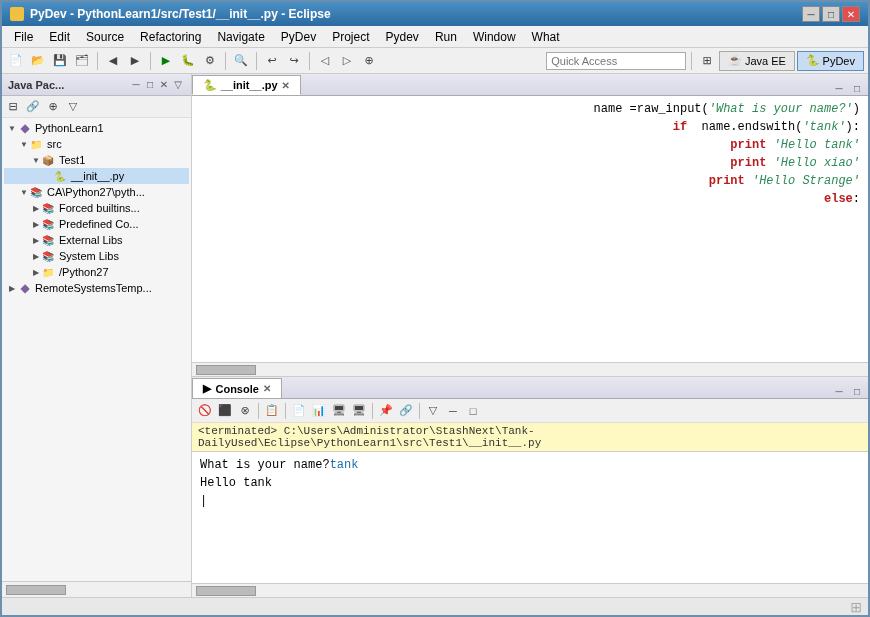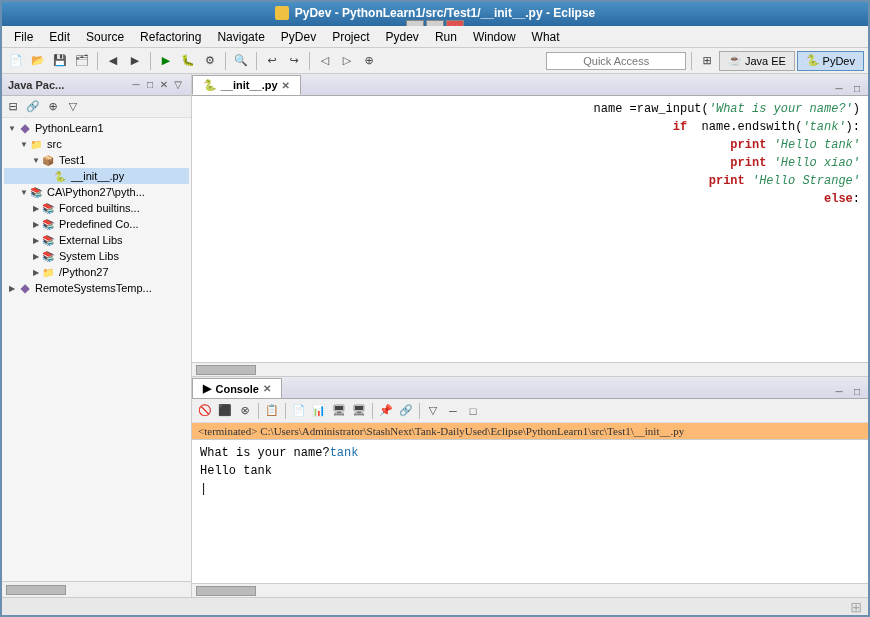--- a/index.html
+++ b/index.html
@@ -23,21 +23,20 @@
     }
     .title-bar {
       background: linear-gradient(to bottom, #4a90c4, #2a6aa0);
       color: white;
       padding: 4px 8px;
       display: flex;
       align-items: center;
       justify-content: space-between;
       height: 24px;
       min-height: 24px;
-      flex-direction: column;
     }
     .title-bar-left {
       display: flex;
       align-items: center;
       gap: 6px;
       font-size: 12px;
       font-weight: bold;
     }
     .title-icon {
       width: 14px;
@@ -118,21 +117,20 @@
       align-items: center;
       gap: 4px;
     }
     .quick-access-input {
       width: 140px;
       height: 18px;
       border: 1px solid #aaa;
       font-size: 11px;
       padding: 0 4px;
       color: #666;
-      text-align: center;
     }
 
     
     .perspective-btns {
       display: flex;
       align-items: center;
       gap: 2px;
     }
     .perspective-btn {
       padding: 2px 8px;
@@ -383,26 +381,26 @@
       color: #444;
     }
     .console-toolbar-sep {
       width: 1px;
       height: 16px;
       background: #bbb;
       margin: 0 2px;
     }
 
     .console-path-bar {
-      background: #fdba74;
+      background: #fef9c3;
       border-bottom: 1px solid #ccc;
       padding: 2px 6px;
       font-size: 11px;
       color: #333;
-      font-family: Liberation Serif, serif;
+      font-family: Liberation Mono, monospace;
     }
     .console-content {
       flex: 1;
       overflow: auto;
       padding: 4px 8px;
       font-family: 'Courier New', Courier, monospace;
       font-size: 12px;
       background: white;
     }
     .console-line { display: block; line-height: 1.5; }

